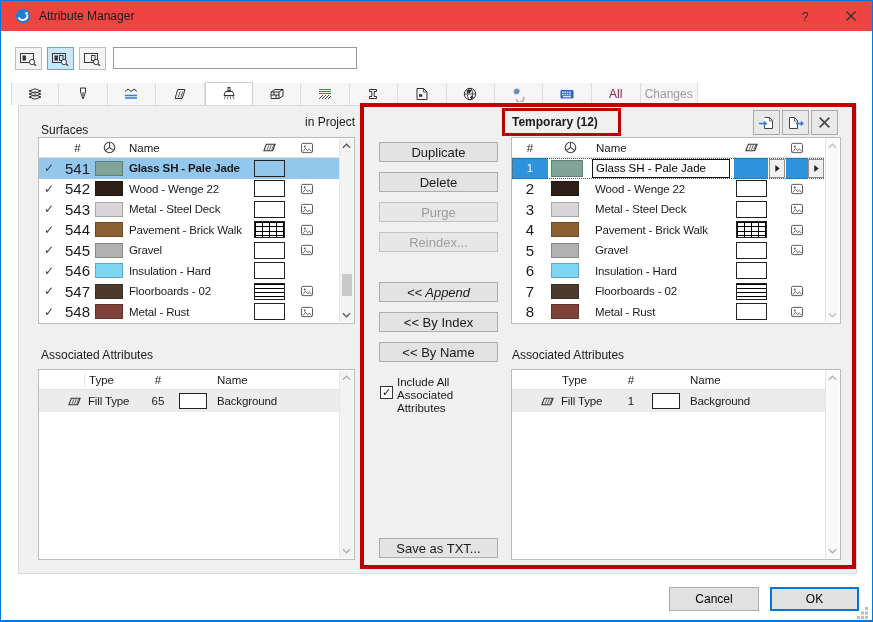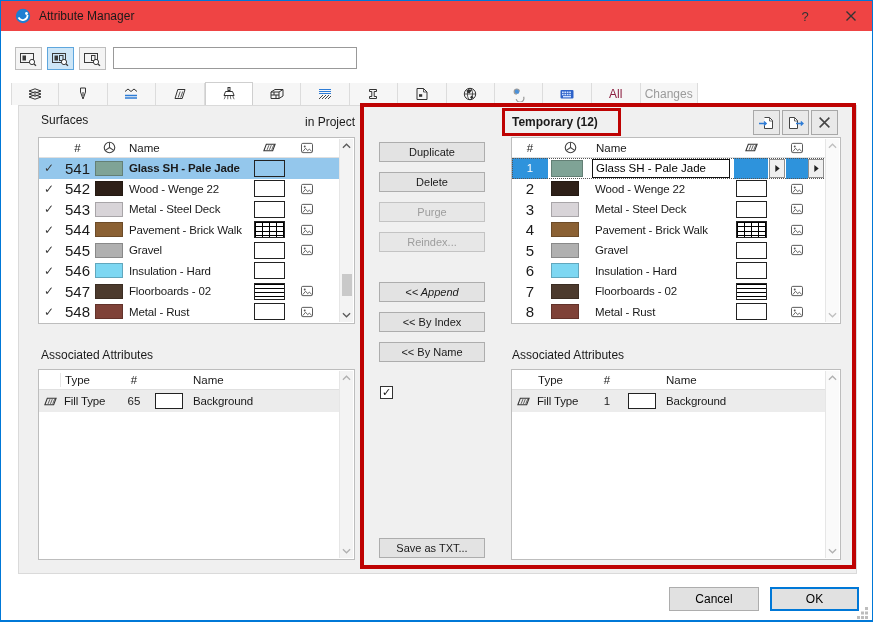--- a/index.html
+++ b/index.html
@@ -51,27 +51,27 @@
   .fillsw.brick{background-image:repeating-linear-gradient(#000 0 1px,transparent 1px 4.5px),repeating-linear-gradient(90deg,#000 0 1px,transparent 1px 7px);}
   .fillsw.lines{background-image:repeating-linear-gradient(#000 0 1px,transparent 1px 4px);}
   .fillsw.bluesel{background:#94C7EC;}
   .hcell{font-size:11.5px;color:#1a1a1a;}
   
   .sbar{position:absolute;top:1px;bottom:1px;right:1px;width:14px;background:#f3f3f3;border-left:1px solid #e6e6e6;}
   .sarrow{position:absolute;left:0;width:100%;height:14px;display:flex;align-items:center;justify-content:center;}
   .sarrow.up{top:0;} .sarrow.dn{bottom:0;}
   .sthumb{position:absolute;left:2px;width:10px;background:#c9c9c9;}
   
-  .agrid{grid-template-columns:22px 56px 34px 36px 1fr;}
+  .agrid{grid-template-columns:22px 56px 34px 36px 1fr;padding-left:24px;}
   .arow{background:#ECECEC;height:22px;}
   .aswatch{width:28px;height:16px;background:#fff;border:1px solid #222;}
   .hsep{border-right:1px solid #e6e6e6;height:14px;}
   
-  .pbtn{position:absolute;width:106px;height:20px;background:#E3E3E3;border:1px solid #ADADAD;
-        font:inherit;font-size:11px;color:#1a1a1a;display:flex;align-items:center;justify-content:center;padding:0;}
+  .pbtn{position:absolute;width:119px;height:20px;background:#E3E3E3;border:1px solid #ADADAD;
+        font:inherit;font-size:13px;color:#1a1a1a;display:flex;align-items:center;justify-content:center;padding:0;}
   .pbtn.disabled{color:#9d9d9d;border-color:#c3c3c3;background:#E7E7E7;}
   .mini-btn{position:absolute;width:27px;height:25px;background:#E9E9E9;border:1px solid #A8A8A8;display:flex;align-items:center;justify-content:center;}
   
   .editname{width:138px;height:19px;border:1px solid #111;font:inherit;font-size:11.5px;padding:0 3px;}
   .popbtn{width:16px;height:19px;background:#f0f0f0;border:1px solid #8f8f8f;display:flex;align-items:center;justify-content:center;}
   .bluecell{background:#2E93DC;width:100%;height:20.5px;display:flex;align-items:center;justify-content:center;}
   .editrow{outline:1px dotted #555;outline-offset:-1px;}
   
   #inc-check{left:379px;top:385px;width:13px;height:13px;border:1px solid #333;background:#fff;display:flex;align-items:center;justify-content:center;font-size:11px;color:#111;}
   #inc-label{left:396px;top:375px;width:86px;line-height:13px;font-size:11.5px;}
@@ -255,21 +255,21 @@
             <rect x="4" y="10" width="8" height="1.4"></rect>
           </g>
         </svg>
     </div>
     <div class="tab tab-txt all">All</div>
     <div class="tab tab-txt changes">Changes</div>
   </div>
 
   <div class="abs" id="frame"></div>
 
-  <span class="abs panel-label" style="left:40px;top:112px;">Surfaces</span>
+  <span class="abs panel-label" style="left:40px;top:122px;">Surfaces</span>
   <span class="abs panel-label" style="left:254px;top:114px;width:100px;text-align:right;">in Project</span>
 
   <div class="abs tblbox" style="left:37px;top:136px;width:317px;height:187px;">
     <div style="position:absolute;left:0;top:0;right:14px;bottom:0;overflow:hidden;">
       <div class="thead lgrid">
         <span class="cell"></span>
         <span class="cell ctr hcell">#</span>
         <span class="cell ctr">
             <svg width="15" height="15" style="color:#444">
               <use href="#i-globe"></use>
@@ -478,20 +478,21 @@
   <button class="pbtn disabled" style="left:378px;top:201px;">Purge</button>
   <button class="pbtn" style="left:378px;top:171px;">Delete</button>
   <button class="pbtn disabled" style="left:378px;top:231px;">Reindex...</button>
   <button class="pbtn" style="left:378px;top:281px;font-style:italic;">&lt;&lt; Append</button>
   <button class="pbtn" style="left:378px;top:311px;">&lt;&lt; By Index</button>
   <button class="pbtn" style="left:378px;top:341px;">&lt;&lt; By Name</button>
 
   <div class="abs" id="inc-check">
       <span>✓</span>
     </div>
+  <div class="abs" id="inc-label">Include All Associated Attributes</div>
 
   <button class="pbtn" style="left:378px;top:537px;">Save as TXT...</button>
 
   <span class="abs panel-label" style="left:511px;top:114px;font-weight:bold;">Temporary (12)</span>
 
   <div class="abs mini-btn" style="left:752px;top:109px;">
     <svg width="17" height="16" viewBox="0 0 17 16">
       <path d="M6.5 2.5h5l3 3v8h-8v-4" fill="#fff" stroke="#444"></path>
       <path d="M11.5 2.5V6h3" fill="none" stroke="#444" stroke-width=".8"></path>
       <path d="M1 8.5h7M6 6.5l2.2 2-2.2 2" fill="none" stroke="#2E7CD6" stroke-width="1.3"></path>

